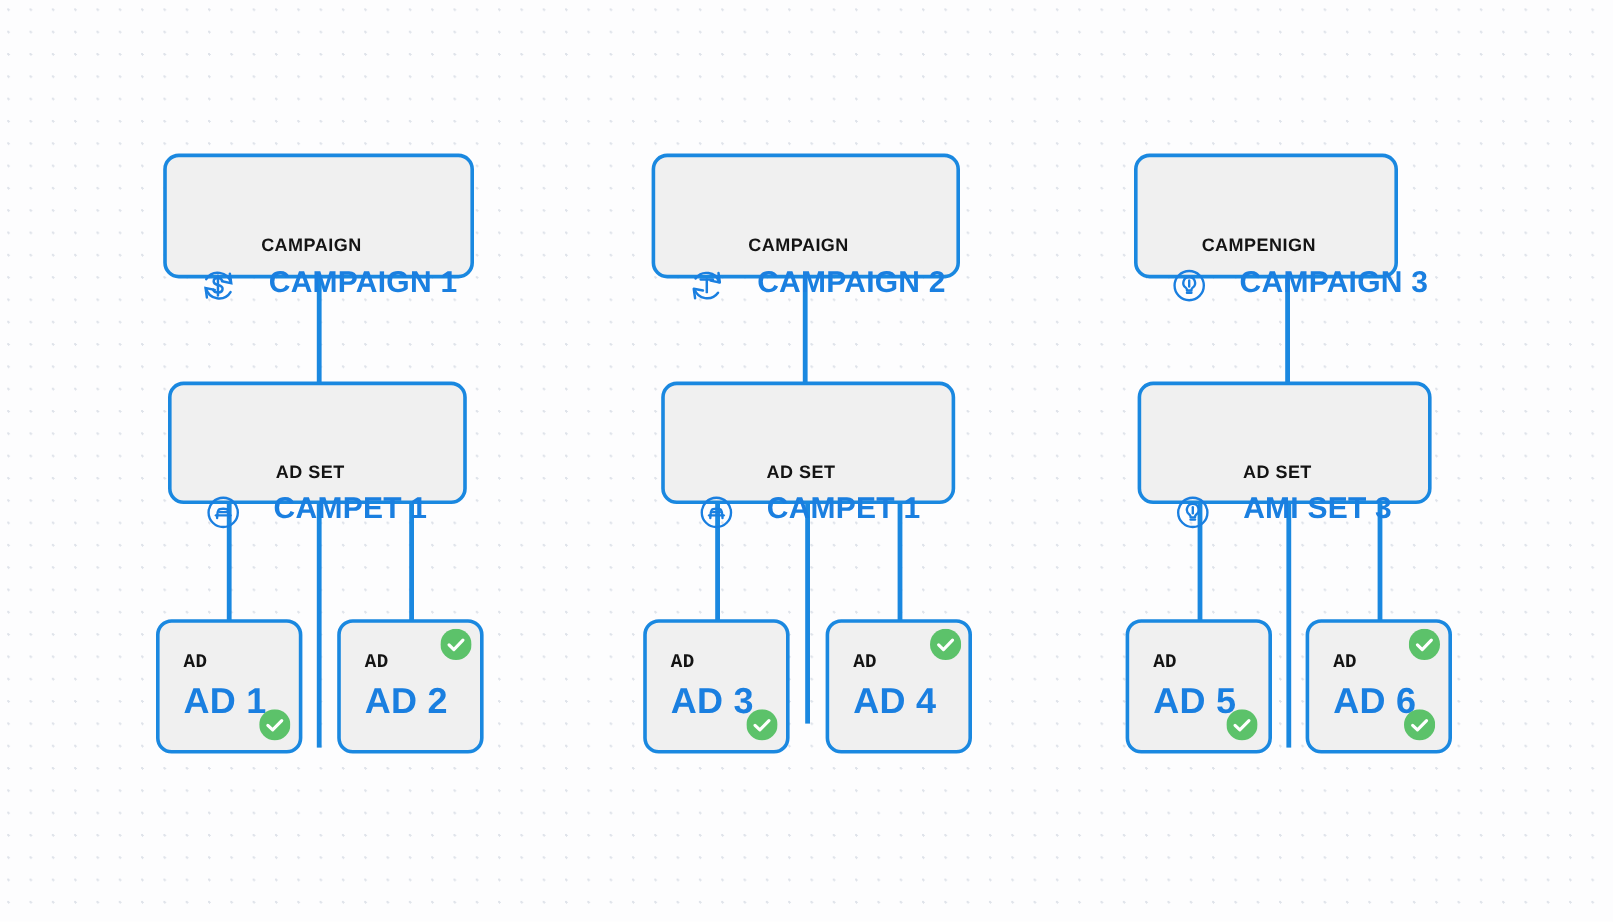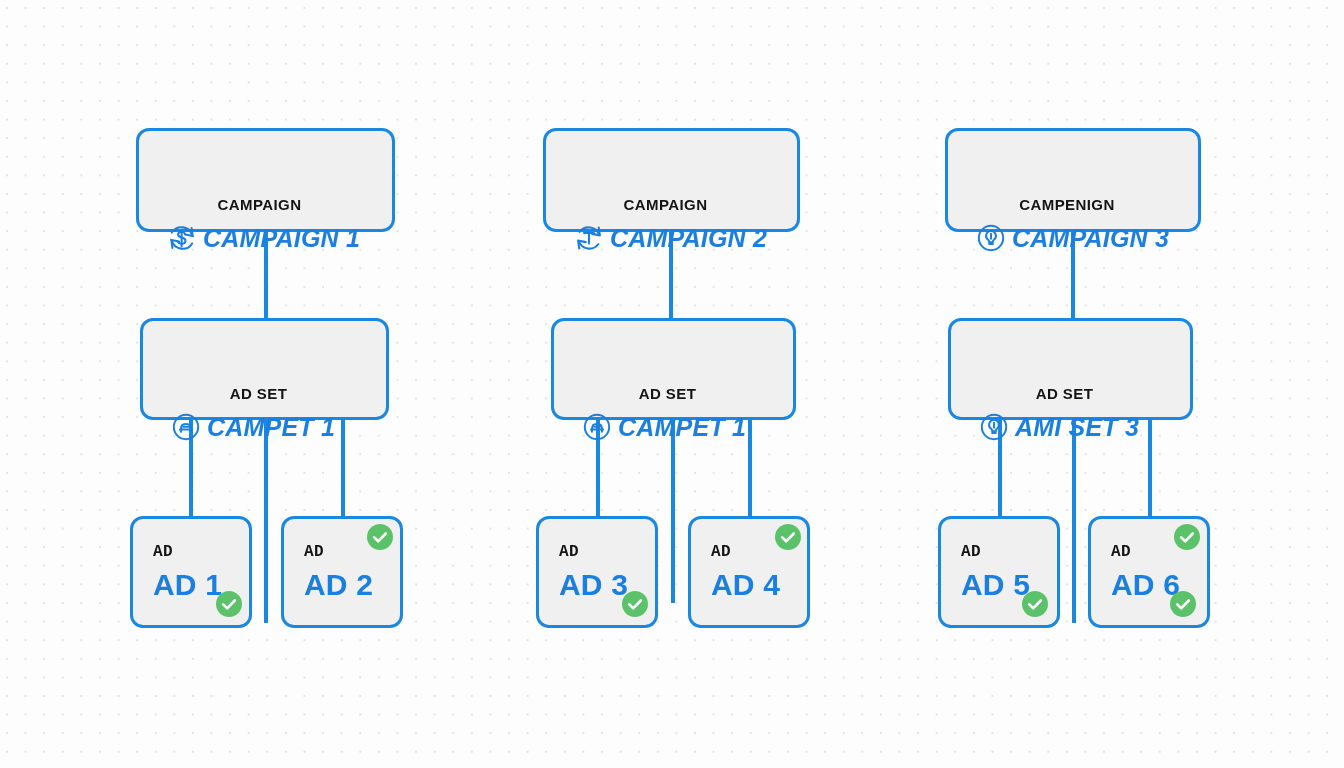--- a/index.html
+++ b/index.html
@@ -60,24 +60,23 @@
     font-weight: bold;
     color: #141414;
     letter-spacing: 0.4px;
     text-align: center;
     line-height: 1;
     margin-bottom: 11px;
   }
 
   .title-row {
     display: flex;
-    align-items: center;
+    align-items: flex-start;
     justify-content: flex-start;
-    gap: 6px;
-    font-style: italic;
+    gap: 27px;
   }
 
   .node-icon {
     flex: 0 0 auto;
     width: 30px;
     height: 30px;
     display: block;
   }
 
   .node-title {
@@ -263,21 +262,21 @@
       <circle cx="13" cy="13" r="13" fill="#5cc26a"></circle>
       <path d="M7.2 13.4l4 3.9 7.6-7.8" fill="none" stroke="#ffffff" stroke-width="2.6" stroke-linecap="round" stroke-linejoin="round"></path>
     </svg>
   </span>
 
   <div class="connector" style="left:1071px; top:230px; width:3.5px; height:90px;"></div>
   <div class="connector" style="left:998px; top:418px; width:3.5px; height:100px;"></div>
   <div class="connector" style="left:1072px; top:418px; width:3.5px; height:205px;"></div>
   <div class="connector" style="left:1148px; top:418px; width:3.5px; height:100px;"></div>
 
-  <div class="node" style="left:945px; top:128px; width:256px; height:104px;">
+  <div class="node" style="left:945px; top:128px; width:220px; height:104px;">
     <div class="node-inner">
       <div class="kicker">CAMPENIGN</div>
       <div class="title-row">
         <span class="node-icon">
           <svg viewBox="0 0 32 32" width="30" height="30" fill="none" stroke="#1a7fe0" stroke-width="2.1" stroke-linecap="round" stroke-linejoin="round">
             <circle cx="16" cy="16" r="13"></circle>
             <path d="M16 8.4a5.2 5.2 0 0 0-3.1 9.4c.7.5 1.1 1.2 1.1 2v.6h4v-.6c0-.8.4-1.5 1.1-2A5.2 5.2 0 0 0 16 8.4z"></path>
             <path d="M14 22.4h4"></path>
             <path d="M16 11.4v5.4"></path>
           </svg>

